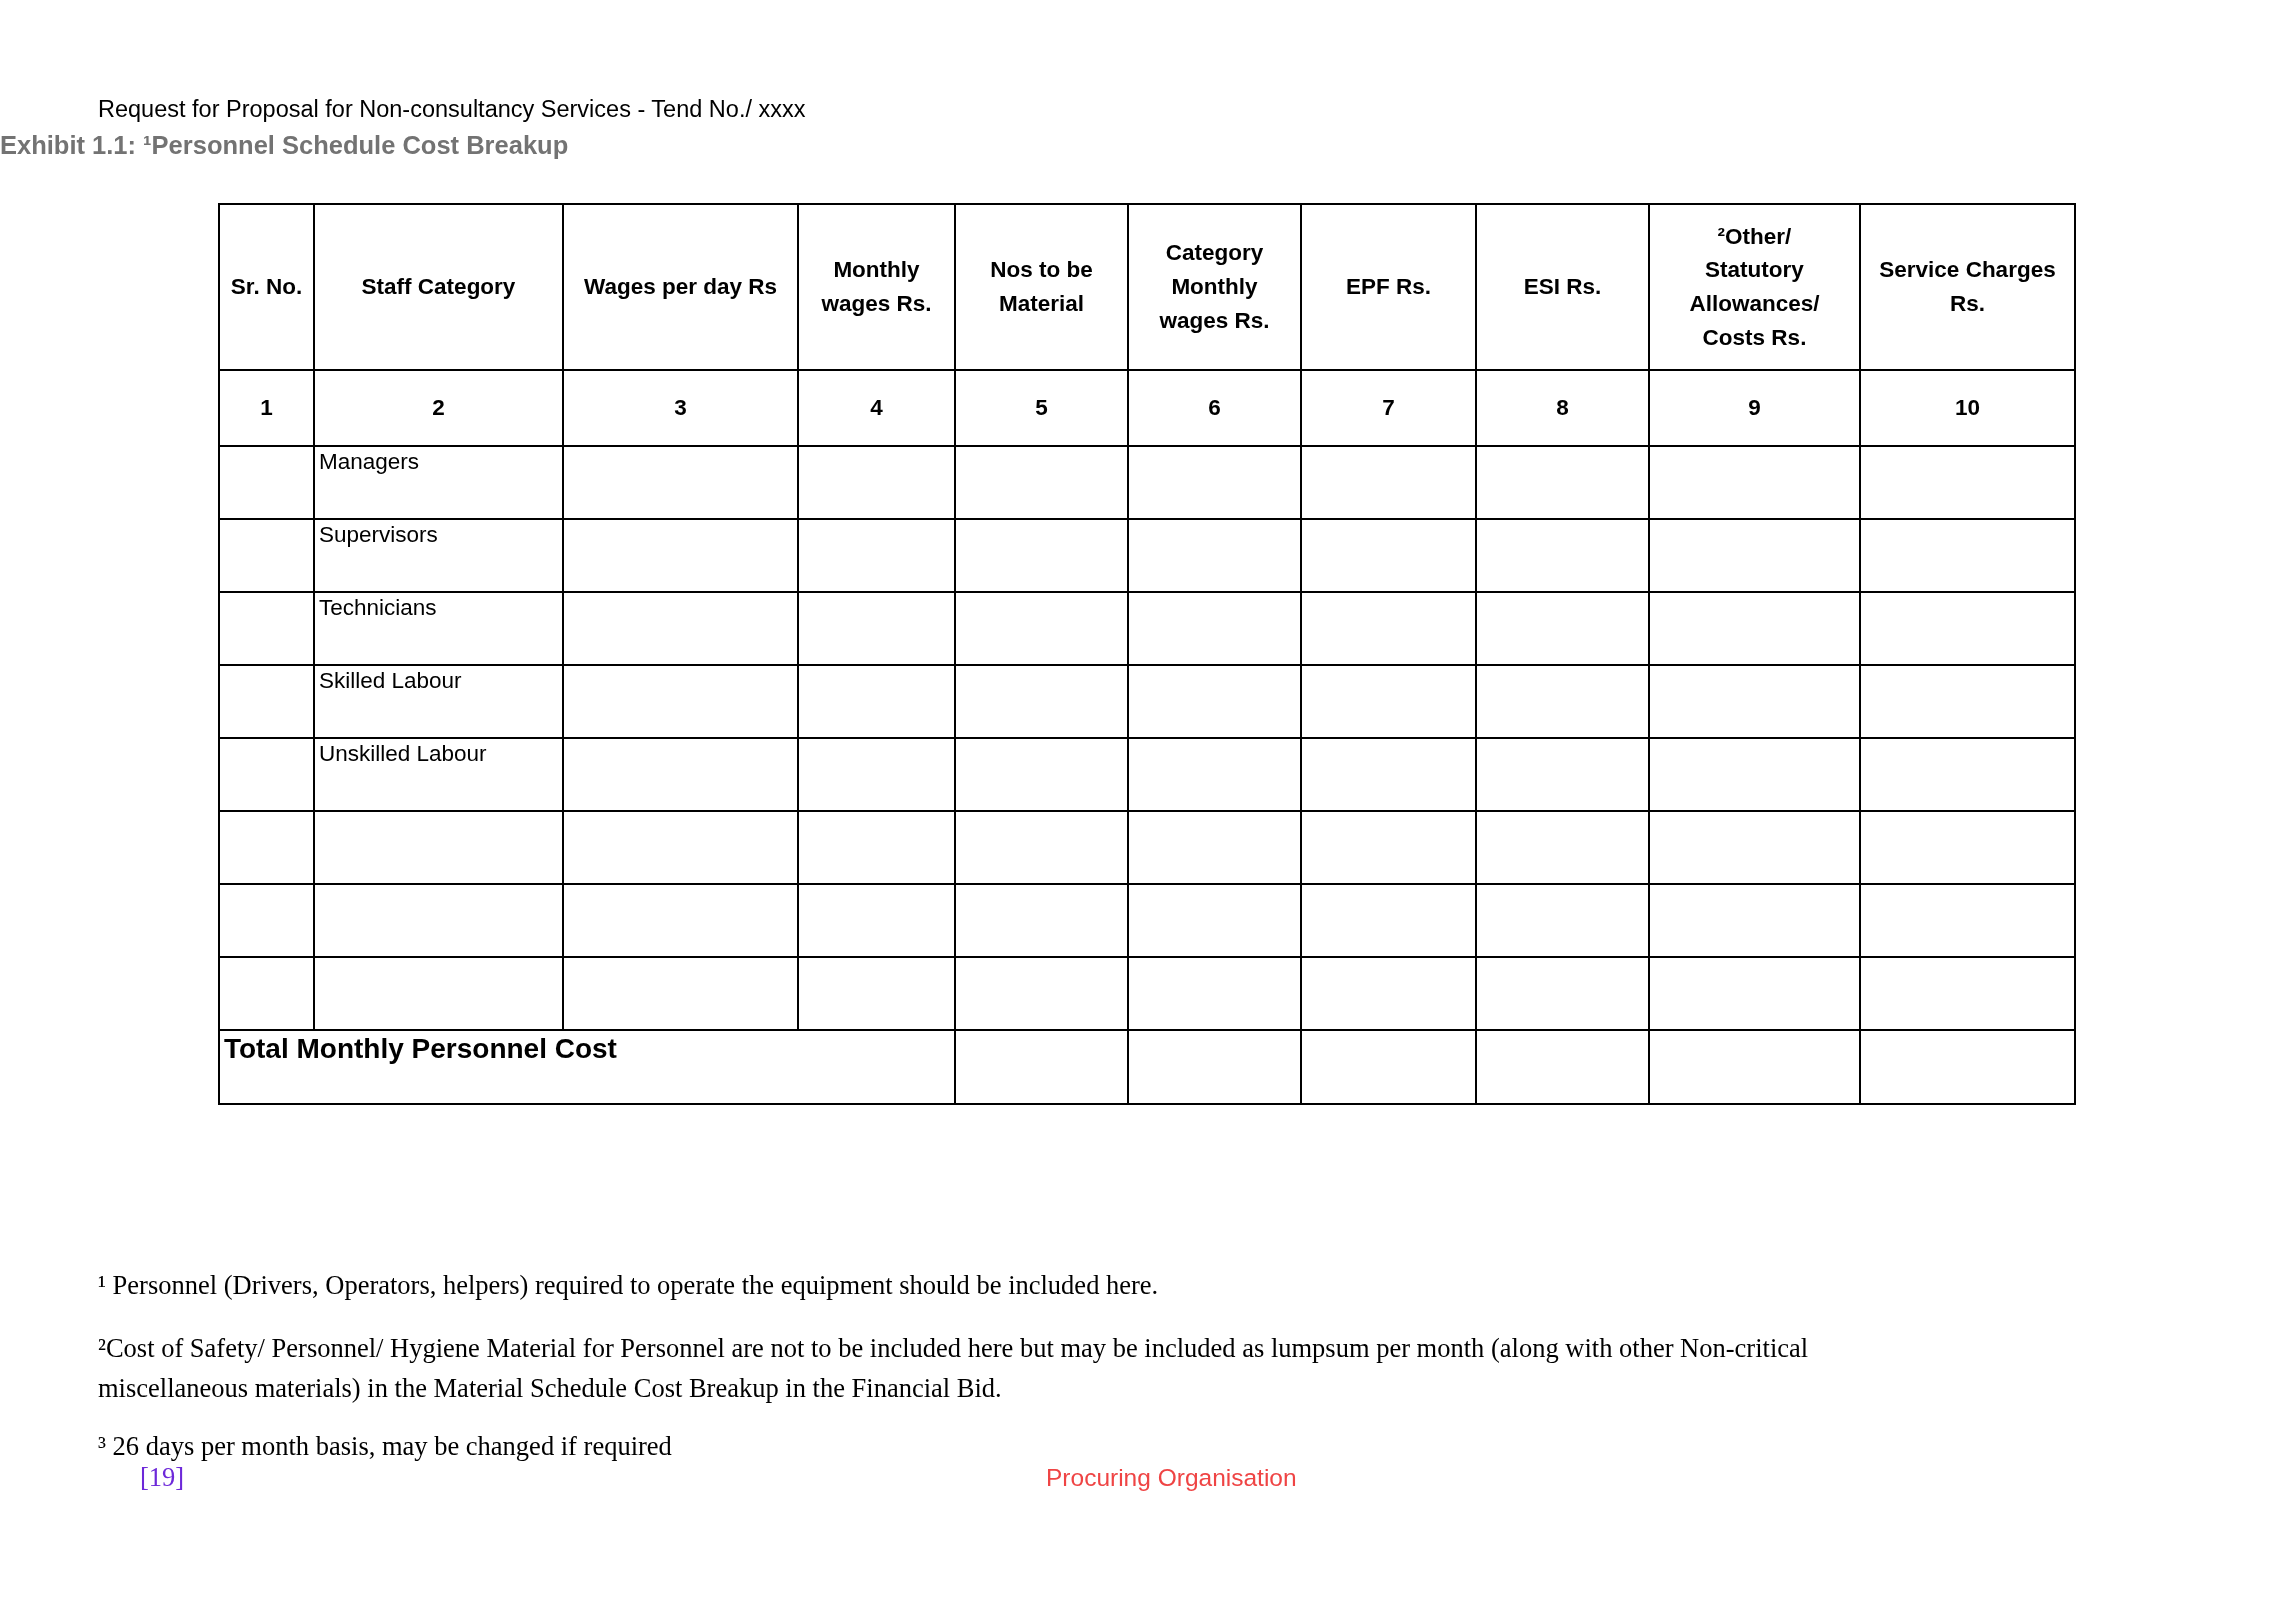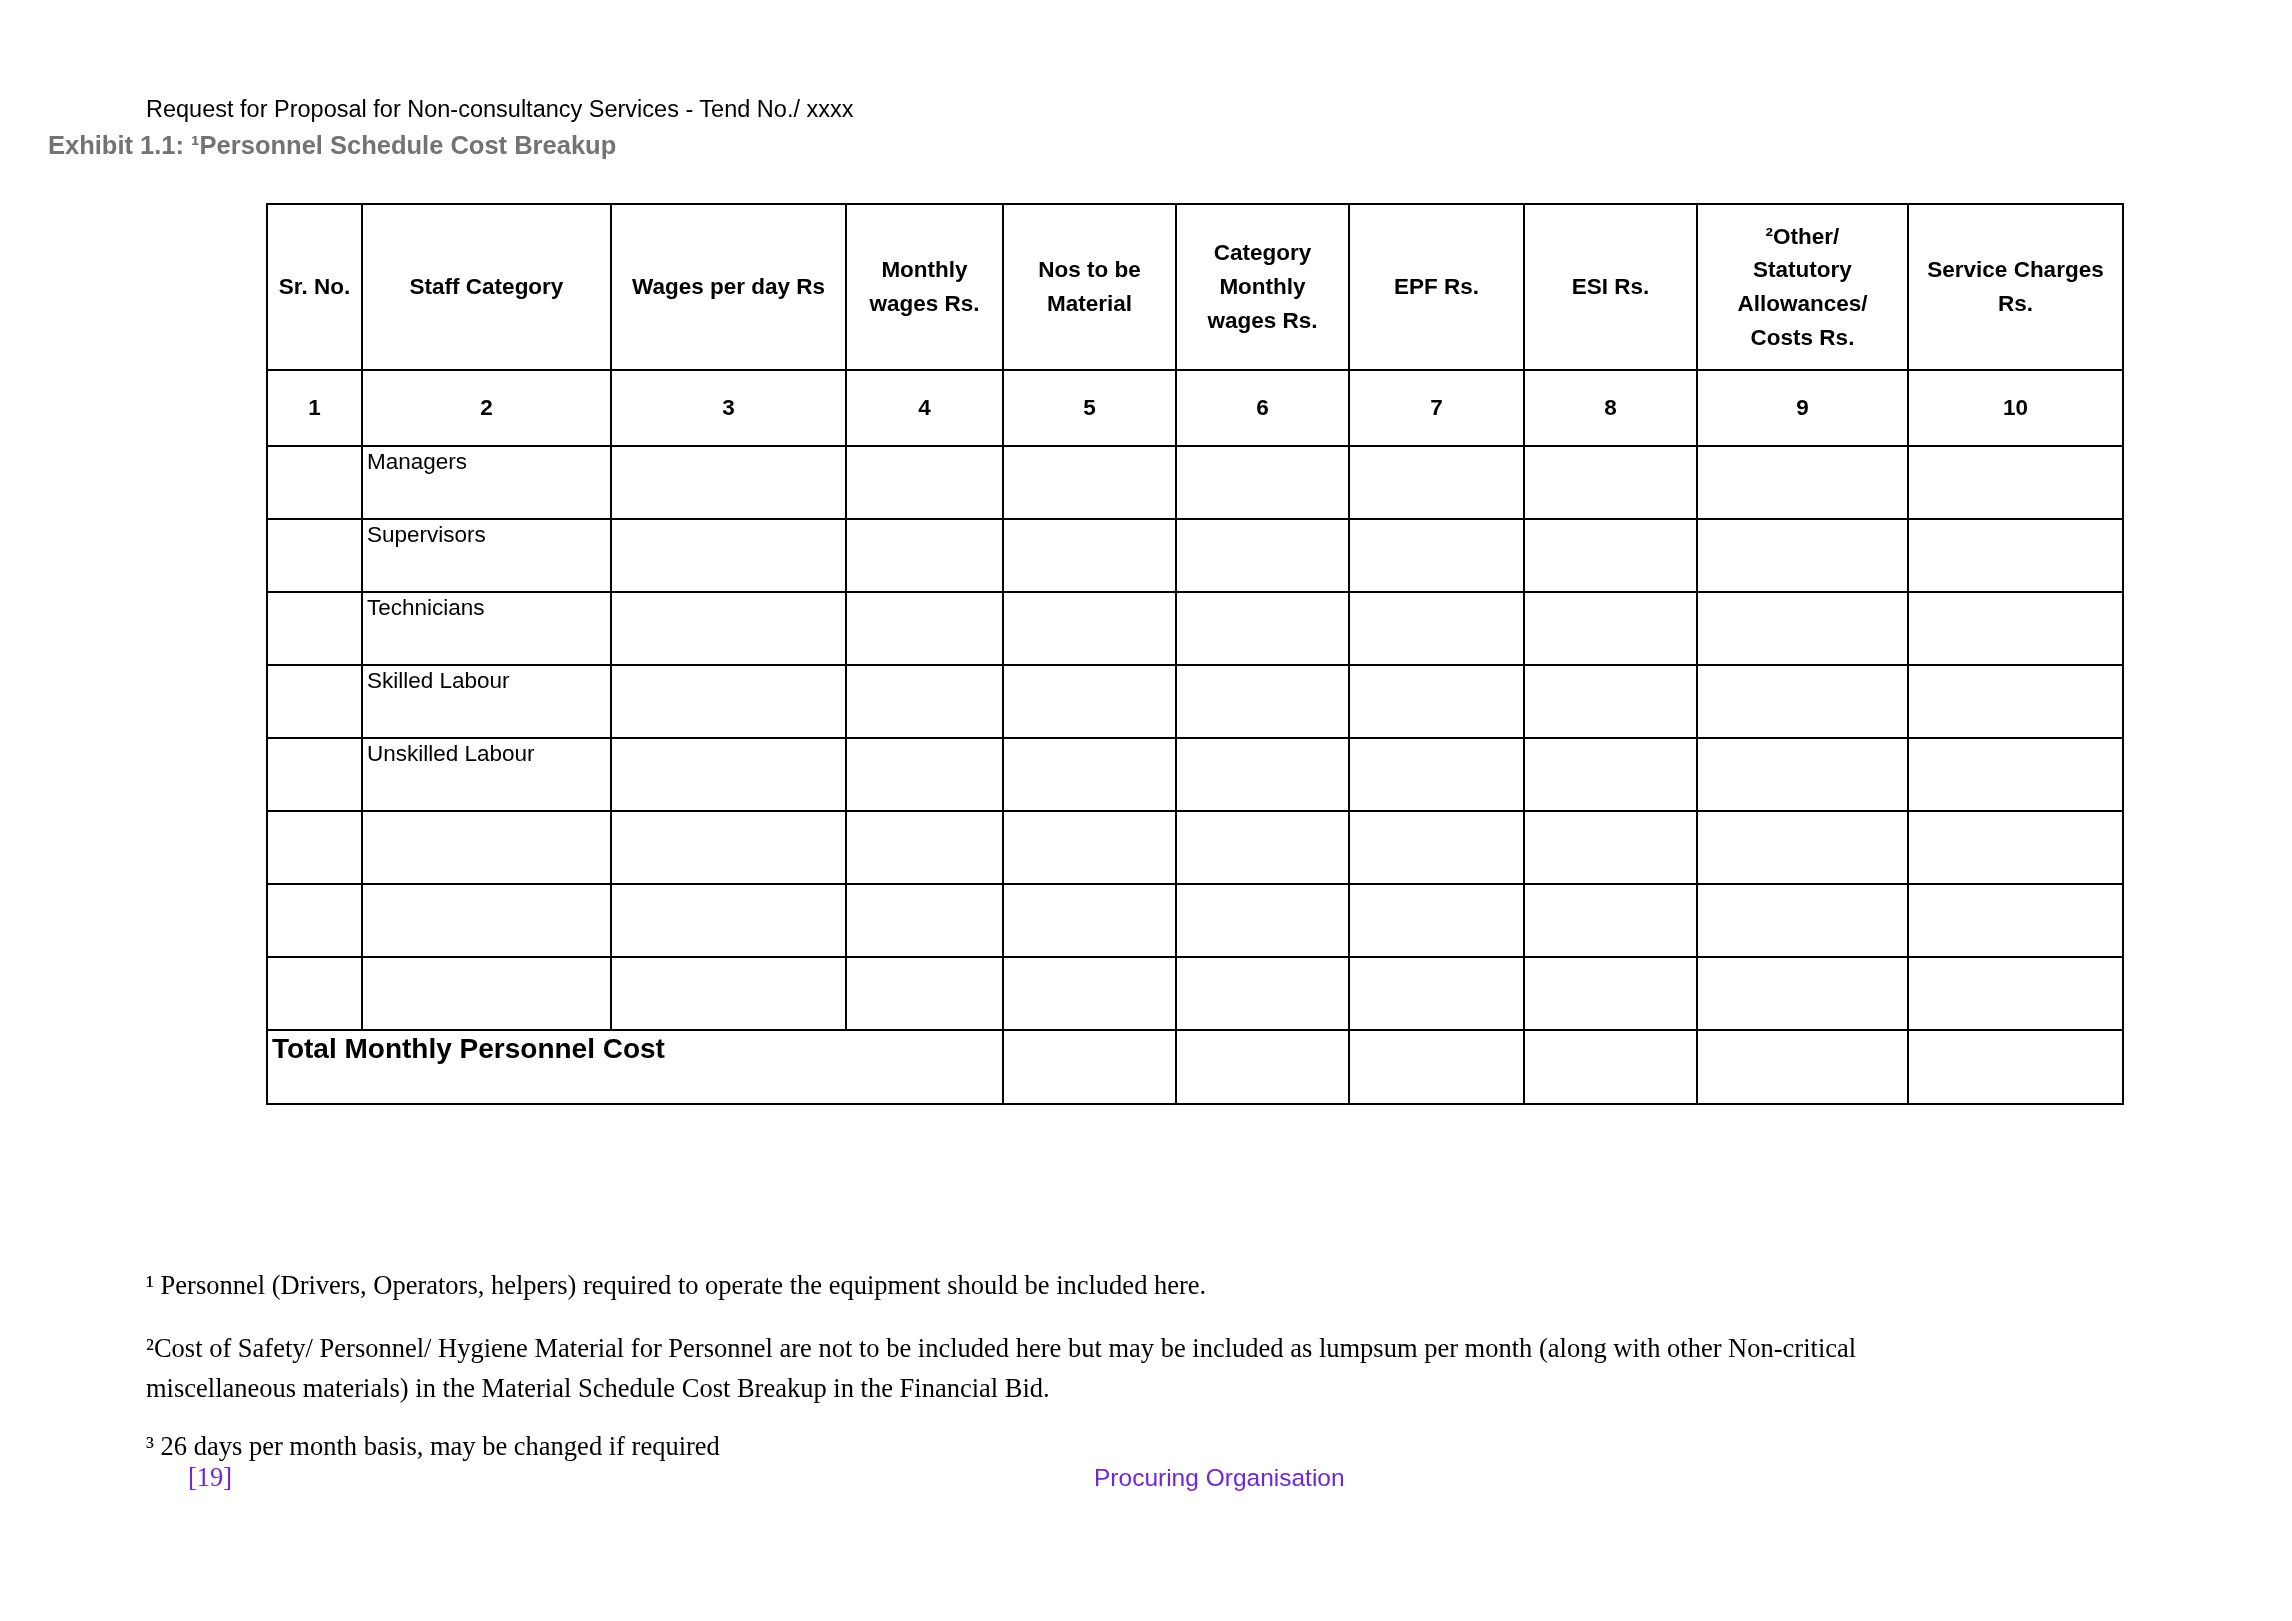--- a/index.html
+++ b/index.html
@@ -7,21 +7,20 @@
     padding: 0;
     background: #ffffff;
   }
   .page {
     position: relative;
     width: 2133px;
     height: 1621px;
     background: #ffffff;
     overflow: hidden;
     color: #000000;
-    margin-left: 48px;
   }
   .header-line {
     position: absolute;
     left: 98px;
     top: 96px;
     font: 23.5px "Liberation Sans", sans-serif;
     color: #000;
     white-space: nowrap;
   }
   .title {
@@ -109,21 +108,21 @@
     left: 140px;
     top: 1462px;
     font: 26.5px "Liberation Serif", serif;
     color: #6d28d9;
   }
   .footer-center {
     position: absolute;
     left: 1046px;
     top: 1464px;
     font: 24.5px "Liberation Sans", sans-serif;
-    color: #6d28d9;
+    color: #ef4444;
   }
 </style>
 </head>
 <body>
 
 <div class="page">
 
   <div class="header-line">Request for Proposal for Non-consultancy Services - Tend No./ xxxx</div>
 
   <div class="title">Exhibit 1.1: ¹Personnel Schedule Cost Breakup</div>

